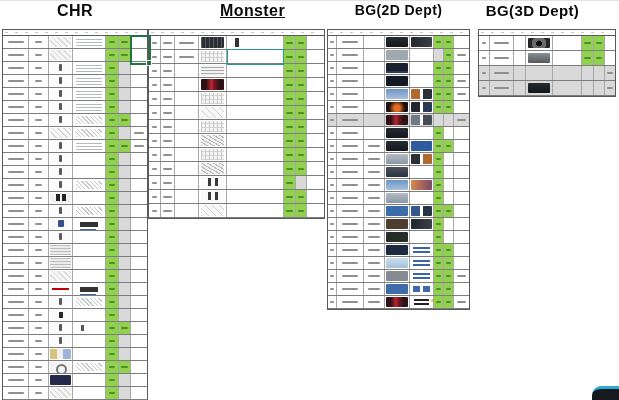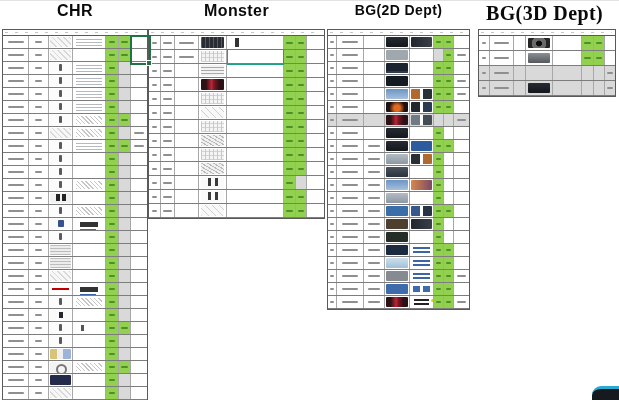--- a/index.html
+++ b/index.html
@@ -1,23 +1,23 @@
 <!DOCTYPE html>
 <html><head>
 <meta charset="utf-8">
 <style>
   html,body{margin:0;padding:0;}
   body{width:619px;height:400px;overflow:hidden;background:#fff;position:relative;
        font-family:"Liberation Sans",sans-serif;border-top:1px solid #e2e2e2;box-sizing:border-box;}
   .title{position:absolute;top:1px;height:24px;text-align:center;font-weight:bold;
          font-size:16px;color:#0a0a0a;letter-spacing:.4px;}
   #t-0{left:2px;width:146px;}
-  #t-1{left:148px;width:177px;}
+  #t-1{left:164px;width:177px;text-decoration:underline;}
   #t-2{left:327px;width:143px;font-size:14px;}
-  #t-3{left:470px;width:149px;font-size:20px;font-family:Liberation Serif, serif;}
+  #t-3{left:458px;width:149px;font-size:15px;}
 
   .section{position:absolute;background:#fff;border:1px solid #5a5a5a;box-sizing:border-box;}
   #sec-0{left:2px;top:28px;width:146px;--rh:13px;--cols:26px 20px 24px 33px 13px 12px 1fr;}
   #sec-1{left:148px;top:28px;width:177px;--rh:14px;--cols:12px 14px 24px 28px 57px 12px 11px 1fr;}
   #sec-2{left:327px;top:28px;width:143px;--rh:13px;--cols:9px 27px 21px 25px 24px 10px 10px 1fr;}
   #sec-3{left:478px;top:28px;width:138px;--rh:15px;--cols:11px 24px 12px 27px 29px 12px 11px 1fr;}
 
   .hrow{height:5px;border-bottom:1px solid #5a5a5a;
         background-image:repeating-linear-gradient(90deg,#c4c4c4 0 3px,transparent 3px 10px);
         background-size:96% 1px;background-repeat:no-repeat;background-position:2px 2px;}

